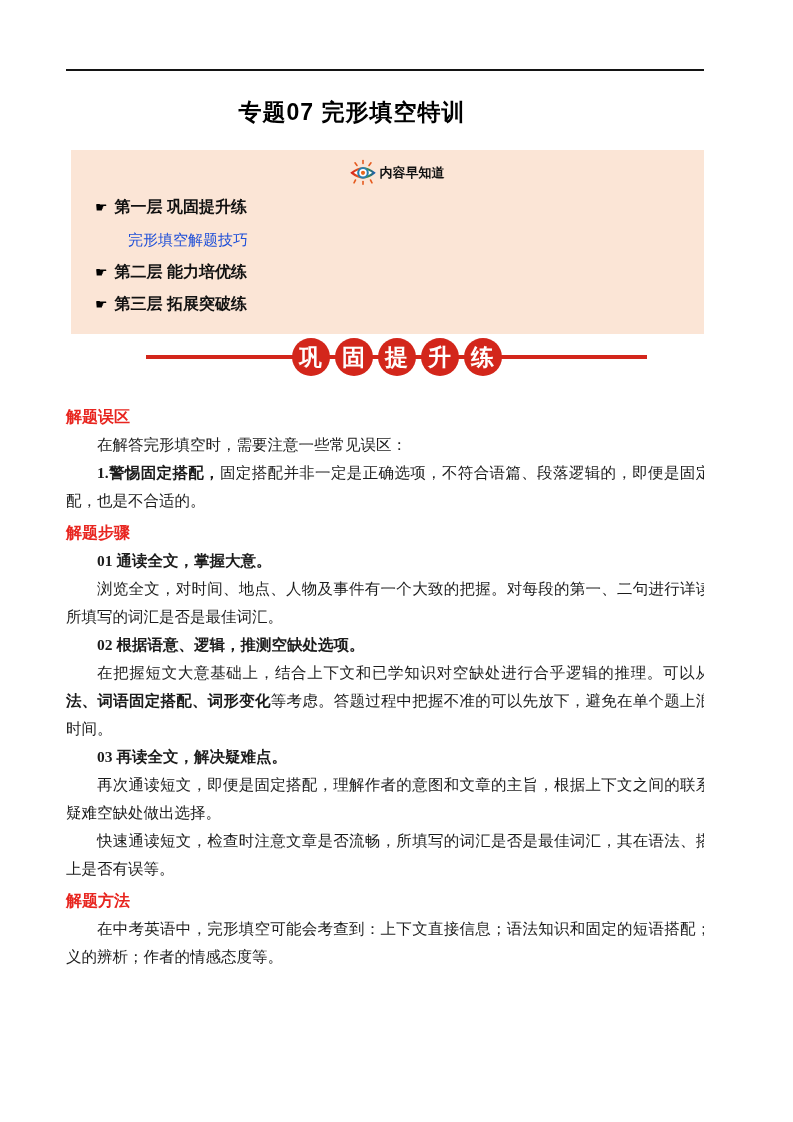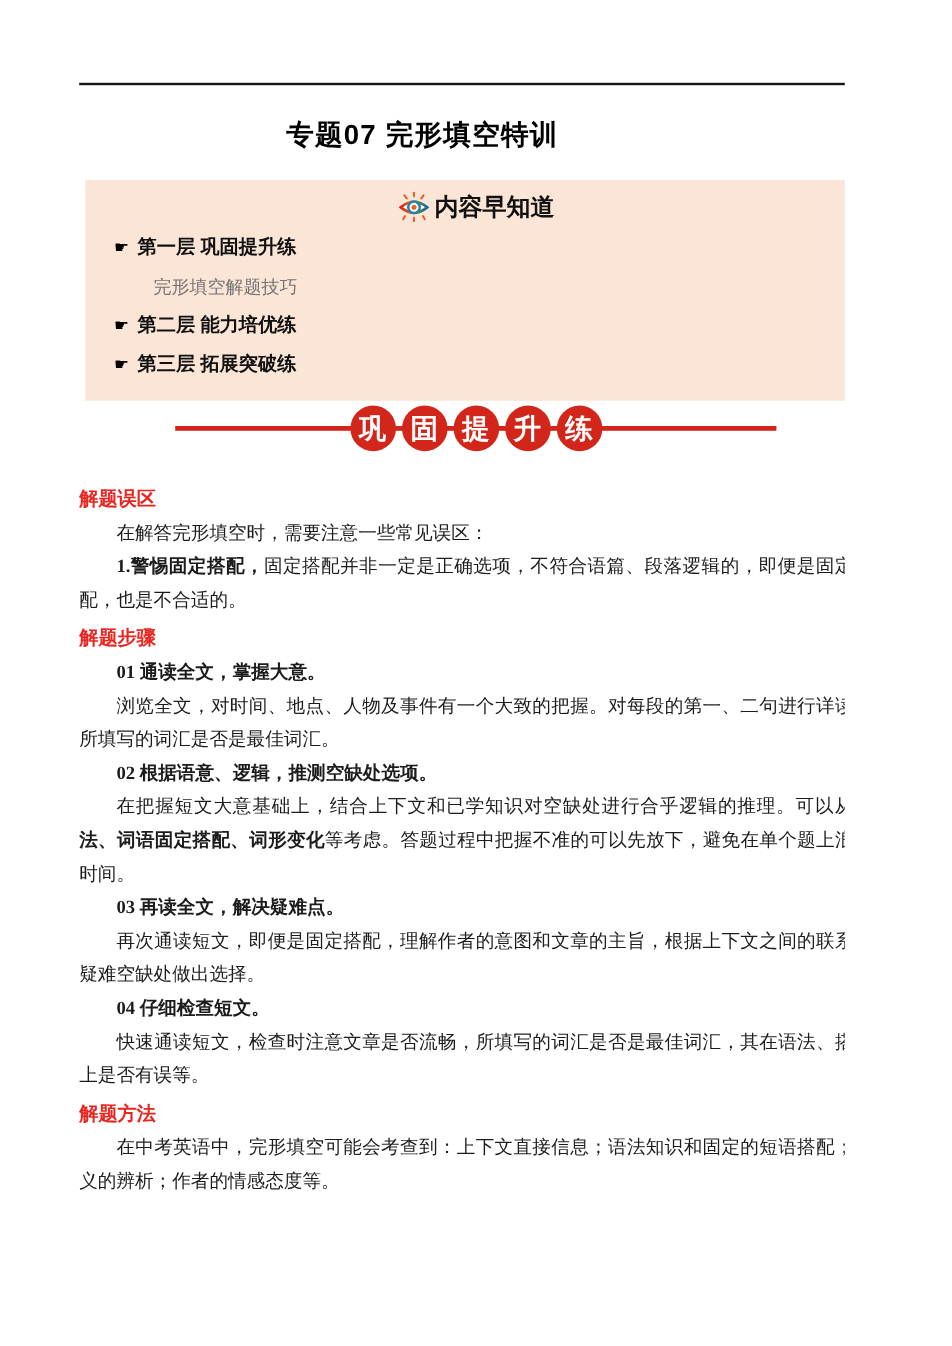--- a/index.html
+++ b/index.html
@@ -9,34 +9,34 @@
   }
   .top-rule{position:absolute;left:66px;top:69px;width:661px;height:2px;background:#141414;}
   .doc-title{
     position:absolute;left:0;top:97px;width:100%;margin:0;text-align:center;
     font-family:"Liberation Sans","DejaVu Sans",sans-serif;font-weight:bold;font-size:23px;color:#000;
     letter-spacing:1px;
   }
   .preview-box{position:absolute;left:71px;top:150px;width:651px;height:184px;background:#fbe5d6;}
   .pv-header{
     position:absolute;top:9px;left:0;width:100%;display:flex;justify-content:center;align-items:center;gap:3px;
-    font-family:"Liberation Sans","DejaVu Sans",sans-serif;font-weight:bold;font-size:20px;color:#111;
+    font-family:"Liberation Sans","DejaVu Sans",sans-serif;font-weight:bold;font-size:13px;color:#111;
   }
   .eye-icon{display:inline-block;}
   .pv-row{
     position:absolute;left:24px;display:flex;align-items:center;gap:7px;line-height:22px;
     font-family:"Liberation Sans","DejaVu Sans",sans-serif;font-weight:bold;font-size:16px;color:#111;
   }
   .pv-row .hand{font-family:"DejaVu Sans",sans-serif;font-size:14px;font-weight:normal;color:#000;}
   .pv-row.r1{top:46px;}
   .pv-row.r3{top:111px;}
   .pv-row.r4{top:143px;}
   .pv-sub{
     position:absolute;left:57px;top:79px;line-height:22px;
-    font-family:"Liberation Serif","DejaVu Serif",serif;font-size:15px;color:#737373;
+    font-family:"Liberation Serif","DejaVu Serif",serif;font-size:15px;color:#1d4ed8;
   }
   .banner{position:absolute;left:146px;top:338px;width:501px;height:38px;}
   .banner::before{content:"";position:absolute;left:0;right:0;top:17px;height:4px;background:#d3261b;}
   .badges{position:absolute;left:0;top:0;width:100%;height:100%;display:flex;justify-content:center;gap:5px;}
   .badge{
     width:38px;height:38px;border-radius:50%;background:#d3261b;color:#ffffff;
     display:flex;align-items:center;justify-content:center;
     font-family:"Liberation Sans","DejaVu Sans",sans-serif;font-weight:bold;font-size:23px;line-height:1;
   }
   .content{position:absolute;left:66px;top:378px;width:661px;font-size:15.5px;line-height:28px;text-align:justify;margin-top:25px;}
@@ -122,21 +122,20 @@
 
     <p class="step-t">01 通读全文，掌握大意。</p>
     <p><span>浏览全文，对时间、地点、人物及事件有一个大致的把握。对每段的第一、二句进行详读，所填写的词汇是否是最佳词汇。</span><span class="bold"></span><span></span></p>
 
     <p class="step-t">02 根据语意、逻辑，推测空缺处选项。</p>
     <p><span>在把握短文大意基础上，结合上下文和已学知识对空缺处进行合乎逻辑的推理。可以从</span><span class="bold">语法、词语固定搭配、词形变化</span><span>等考虑。答题过程中把握不准的可以先放下，避免在单个题上浪费时间。</span></p>
 
     <p class="step-t">03 再读全文，解决疑难点。</p>
     <p><span>再次通读短文，即便是固定搭配，理解作者的意图和文章的主旨，根据上下文之间的联系对疑难空缺处做出选择。</span><span class="bold"></span><span></span></p>
 
-    <p class="step-t">04 仔细检查短文。</p>
     <p><span>快速通读短文，检查时注意文章是否流畅，所填写的词汇是否是最佳词汇，其在语法、搭配上是否有误等。</span><span class="bold"></span><span></span></p>
 
     <h2 class="sec-h gap">解题方法</h2>
     <p>在中考英语中，完形填空可能会考查到：上下文直接信息；语法知识和固定的短语搭配；词义的辨析；作者的情感态度等。</p>
 
   </div>
 
 </div>
 
 </body></html>

